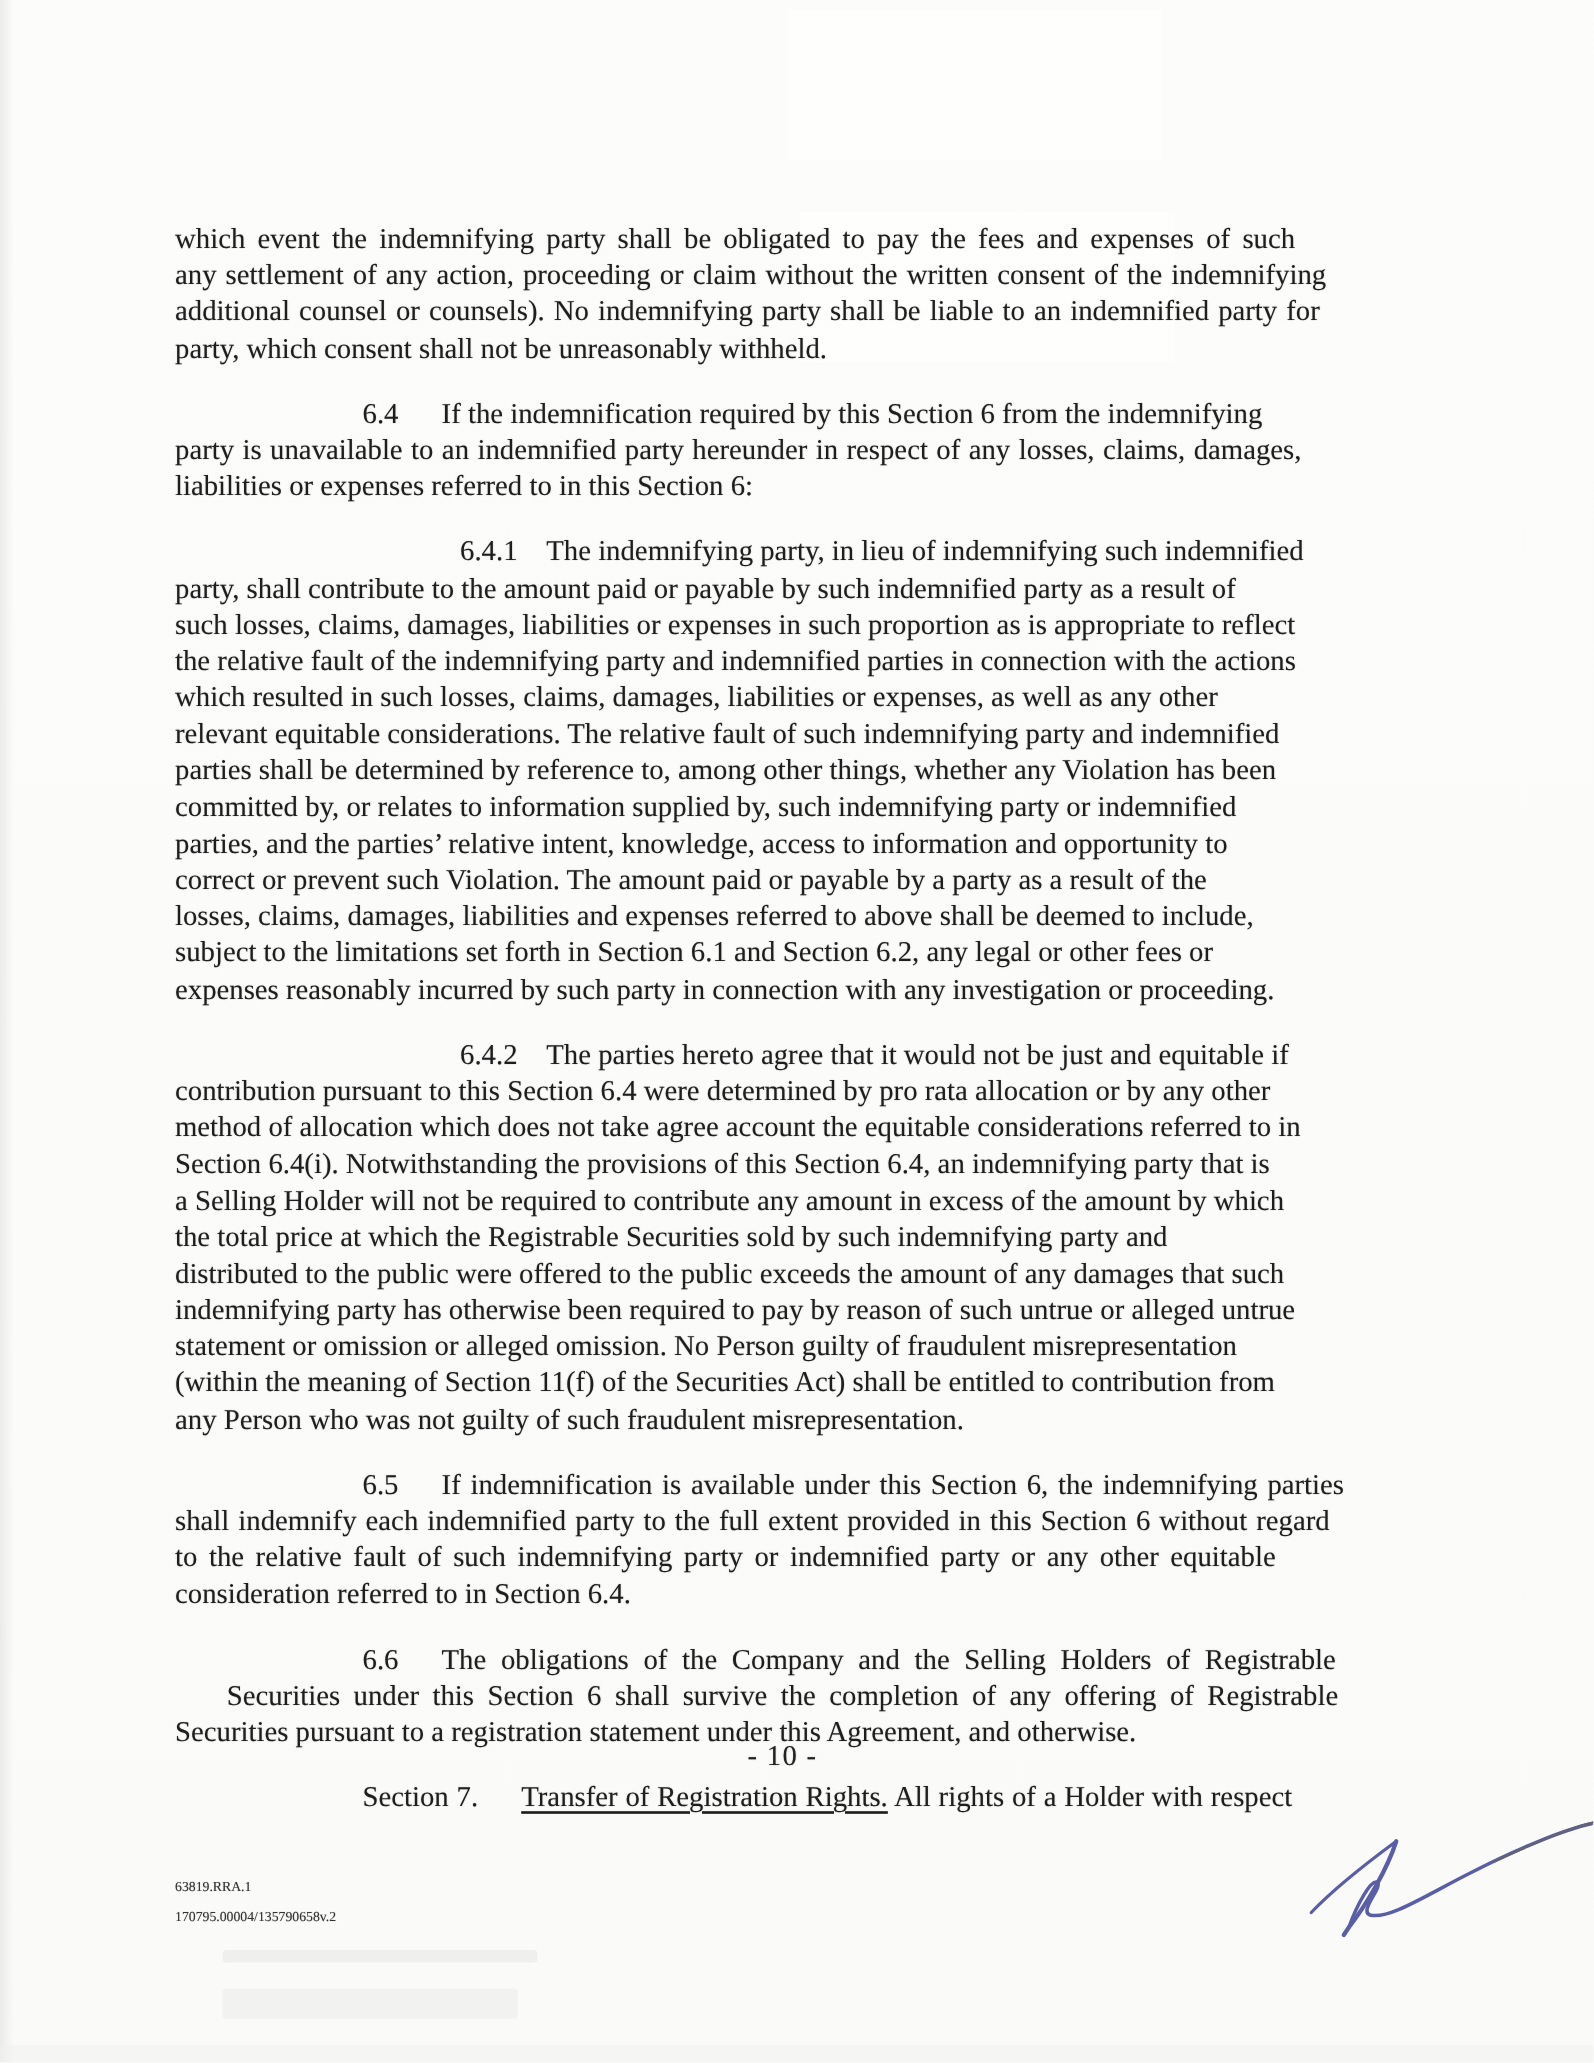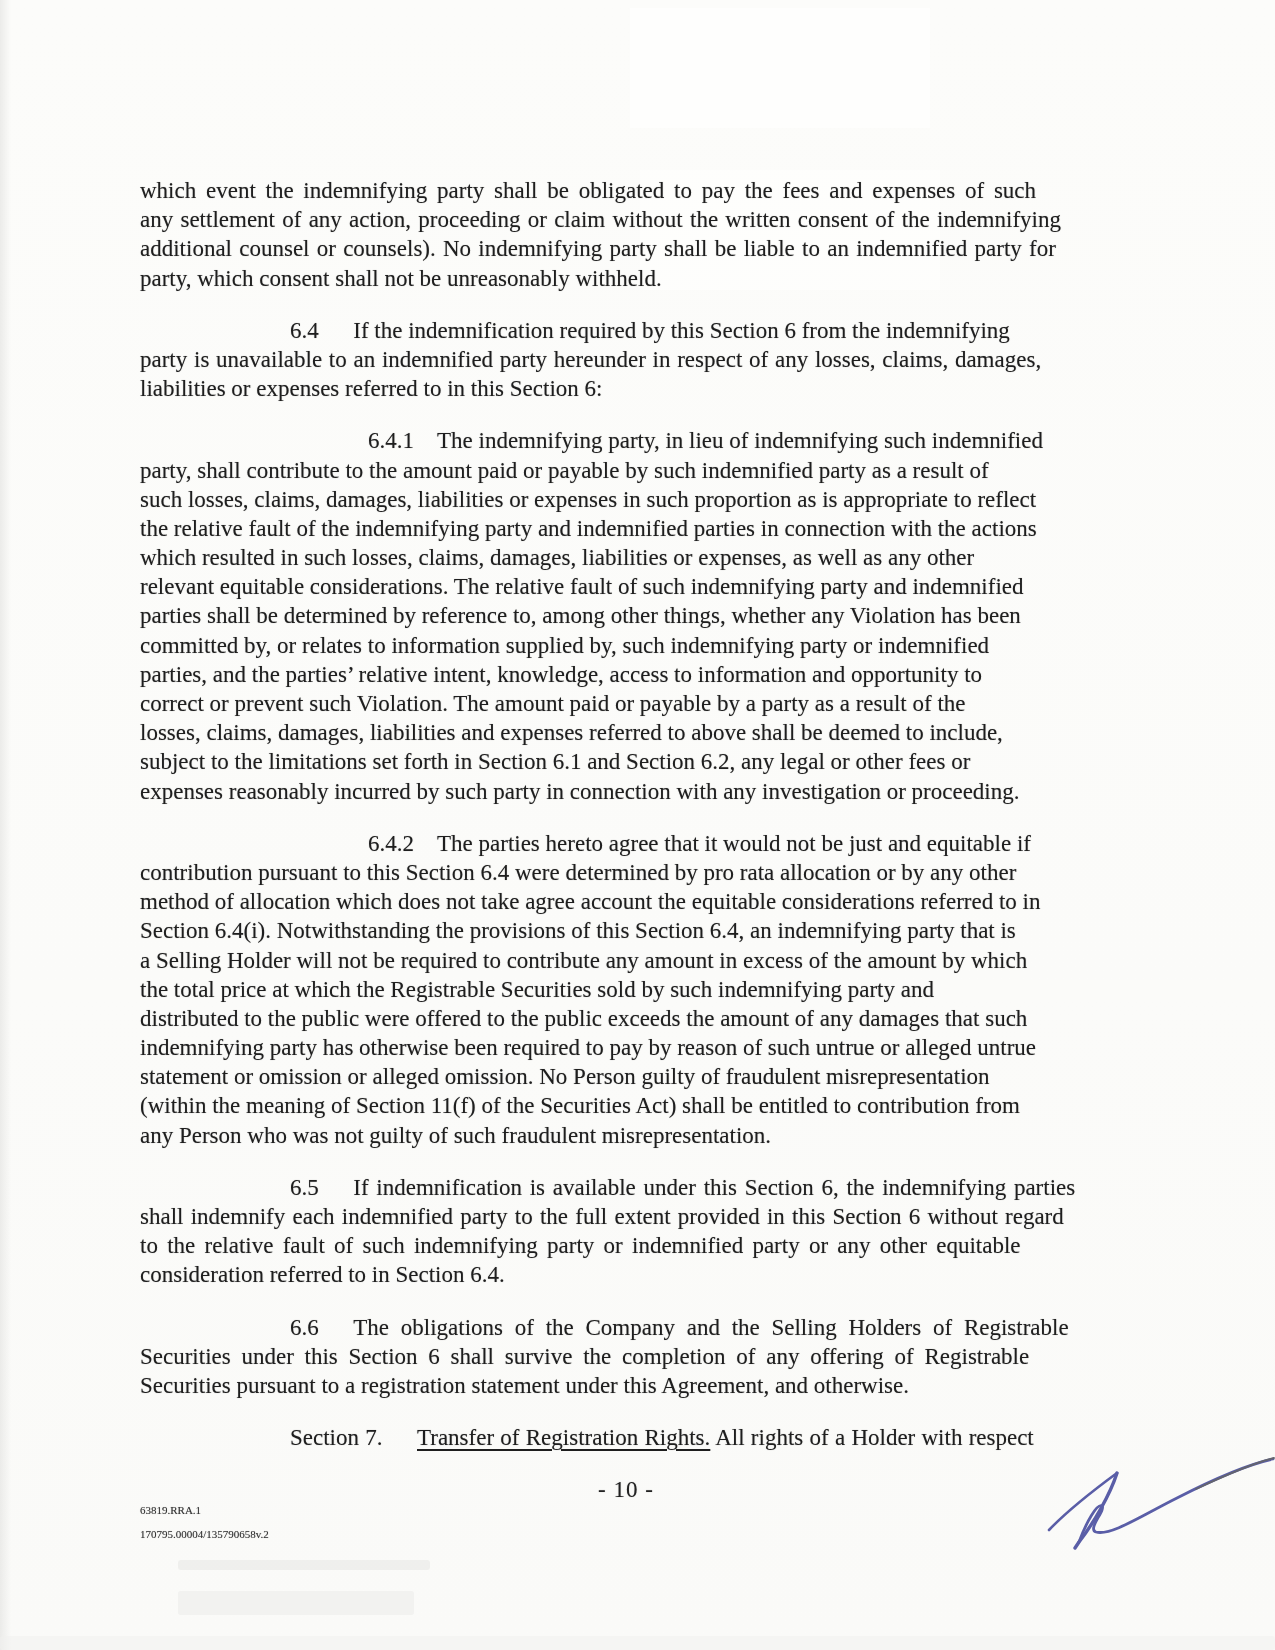--- a/index.html
+++ b/index.html
@@ -22,21 +22,21 @@
   .doc-body{position:absolute;left:140px;top:176px;width:972px;color:#1e1e1e;
       font-size:23px;line-height:29.2px;
       text-shadow:0 0 1px rgba(30,30,30,.38);}
   .para{margin:0;}
   .para + .para{margin-top:23px;}
   .line{height:29.2px;white-space:nowrap;}
   .ind1{padding-left:150px;}
   .ind2{padding-left:228px;}
   .u{text-decoration:underline;text-underline-offset:4px;text-decoration-thickness:1.6px;}
 
-  .page-number{position:absolute;left:140px;top:1477px;width:972px;text-align:center;
+  .page-number{position:absolute;left:140px;top:1392px;width:972px;text-align:center;
       font-size:23px;color:#222;letter-spacing:1px;text-shadow:0 0 1px rgba(30,30,30,.38);}
   .footer-ref{position:absolute;left:140px;top:1499px;font-size:11px;line-height:23.5px;
       color:#333;text-shadow:0 0 .8px rgba(40,40,40,.4);}
 
   .signature{position:absolute;left:1036px;top:1450px;width:240px;height:112px;}
   .signature svg{display:block;width:100%;height:100%;}
 </style>
 </head>
 <body>
 
@@ -90,21 +90,21 @@
         <div class="line"><span>any Person who was not guilty of such fraudulent misrepresentation.</span></div>
       </div>
       <div class="para">
         <div class="line ind1" style="word-spacing: 2px;"><span>6.5  If indemnification is available under this Section 6, the indemnifying parties</span></div>
         <div class="line" style="word-spacing: 1.5px;"><span>shall indemnify each indemnified party to the full extent provided in this Section 6 without regard</span></div>
         <div class="line" style="word-spacing: 3.5px;"><span>to the relative fault of such indemnifying party or indemnified party or any other equitable</span></div>
         <div class="line"><span>consideration referred to in Section 6.4.</span></div>
       </div>
       <div class="para">
         <div class="line ind1" style="word-spacing: 6px;"><span>6.6  The obligations of the Company and the Selling Holders of Registrable</span></div>
-        <div class="line" style="word-spacing: 5px;"><span>Securities under this Section 6 shall survive the completion of any offering of Registrable</span></div>
+        <div class="line" style="word-spacing: 5px; text-align: center;"><span>Securities under this Section 6 shall survive the completion of any offering of Registrable</span></div>
         <div class="line"><span>Securities pursuant to a registration statement under this Agreement, and otherwise.</span></div>
       </div>
       <div class="para">
         <div class="line ind1" style="word-spacing: 0.5px; font-family: Liberation Serif, serif;"><span>Section 7.  </span><span class="u">Transfer of Registration Rights.</span><span>  All rights of a Holder with respect</span></div>
       </div>
     </div>
 
   <div class="page-number">- 10 -</div>
 
   <div class="footer-ref">

